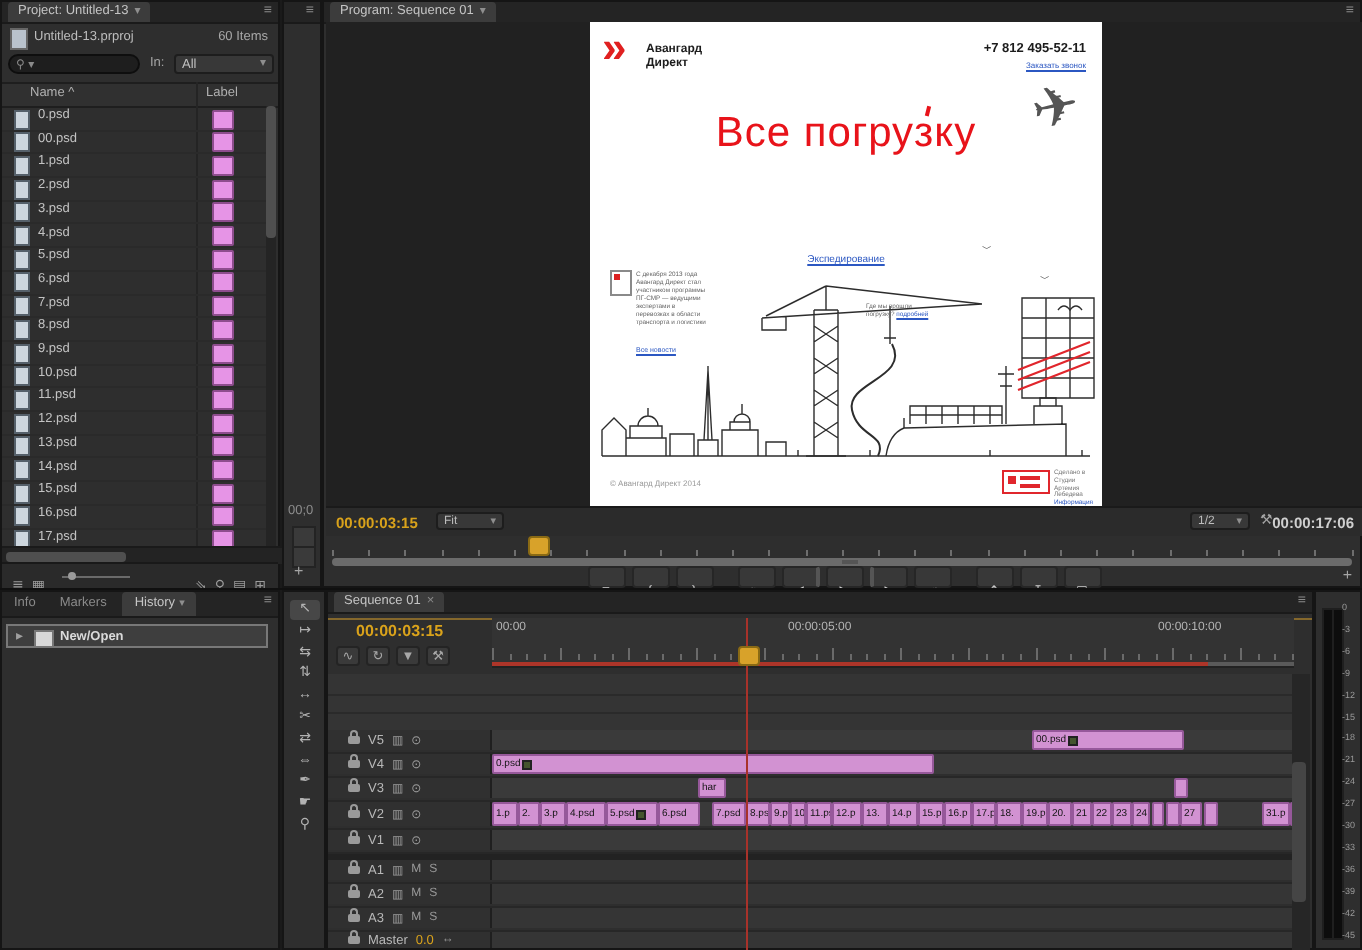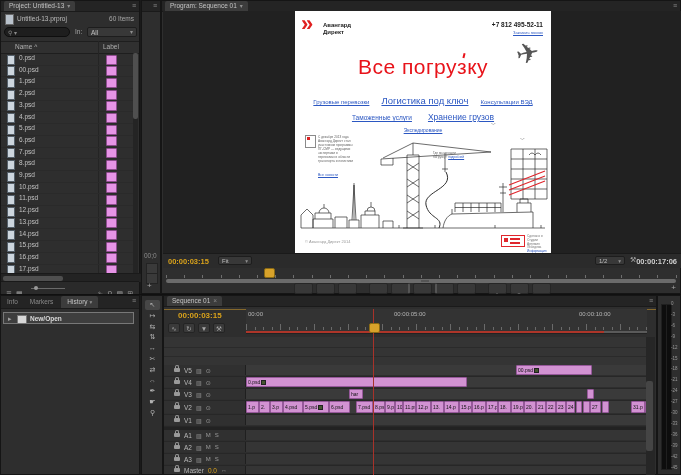--- a/index.html
+++ b/index.html
@@ -302,29 +302,20 @@
         <span id="brandmark" style="color: rgb(224, 32, 32);">»</span>
         <div id="brandtxt">
             <div>Авангард</div>
             <div>Директ</div>
           </div>
         <div id="phone">+7 812 495-52-11</div>
         <div id="callback" class="blue" style="color: rgb(43, 87, 194);">Заказать звонок</div>
         <div id="plane">✈</div>
         <div id="headline" style="color: rgb(232, 19, 26);">Все погрузку</div>
         <div id="accent"></div>
-        <div id="menu1" class="menurow">
-            <span class="mlink sz-s" style="color: rgb(43, 87, 194);">Грузовые перевозки</span>
-            <span class="mlink sz-xl" style="color: rgb(43, 87, 194);">Логистика под ключ</span>
-            <span class="mlink sz-s" style="color: rgb(43, 87, 194);">Консультации ВЭД</span>
-          </div>
-        <div id="menu2" class="menurow">
-            <span class="mlink sz-m" style="color: rgb(43, 87, 194);">Таможенные услуги</span>
-            <span class="mlink sz-l" style="color: rgb(43, 87, 194);">Хранение грузов</span>
-          </div>
         <div id="menu3" class="menurow">
             <span class="mlink sz-xs" style="color: rgb(43, 87, 194);">Экспедирование</span>
           </div>
         <span class="bird" style="left:196px;top:110px">﹀</span>
         <span class="bird" style="left:225px;top:125px">﹀</span>
         <div id="newsblock">
           <span id="newsicon">
               <i></i>
             </span>
           <div id="newstext">С декабря 2013 года Авангард Директ стал участником программы ПГ-СМР — ведущими экспертами в перевозках в области транспорта и логистики</div>

